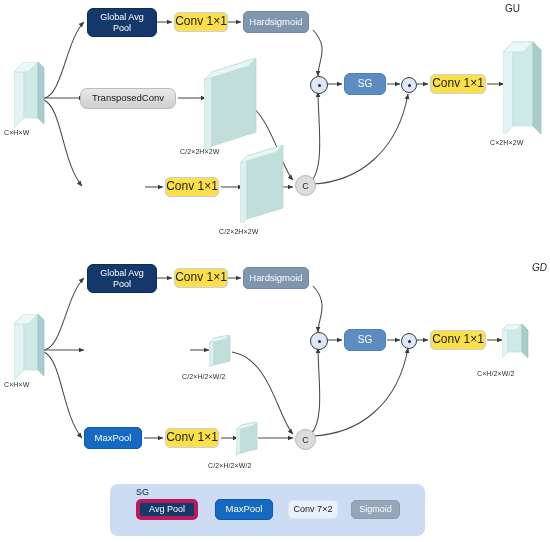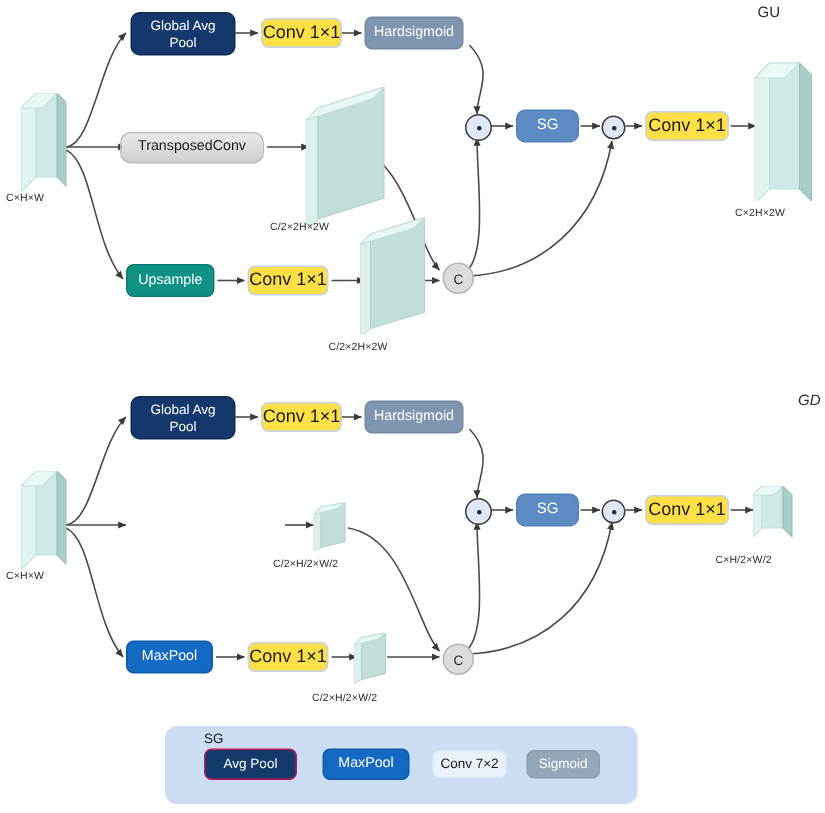--- a/index.html
+++ b/index.html
@@ -15,21 +15,21 @@
          border-radius:6px;}
   .n-conv{font-size:12px;color:#1b1b1b;background:#fde047;border:1px solid #c0d2ee;}
   .n-hard{font-size:9.5px;color:#ffffff;background:#7f96ae;border:1px solid #74899f;}
   .n-tconv{font-size:9.5px;color:#1b1b1b;
            background:linear-gradient(180deg,#e9e9e9 0%,#cfcfcf 100%);
            border:1px solid #bdbdbd;border-radius:7px;}
   .n-ups{font-size:9.5px;color:#ffffff;background:#0f9184;border:1px solid #0b7d72;}
   .n-mp{font-size:9.5px;color:#ffffff;background:#1469c2;border:1px solid #1059a6;}
   .n-sg{font-size:10px;color:#ffffff;background:#5d8cc4;border:1px solid #5181b9;
         border-radius:6px;}
-  .n-avgp{font-size:9px;color:#ffffff;background:#133a6b;border:1px solid #be185d;}
+  .n-avgp{font-size:9px;color:#ffffff;background:#133a6b;border:4px solid #be185d;}
   .n-conv7{font-size:9px;color:#1b1b1b;background:#eaf1fb;border:1px solid #dae6f6;}
   .n-sigm{font-size:9px;color:#ffffff;background:#94a6b8;border:1px solid #889cae;}
   .lbl{position:absolute;font-size:7px;color:#2b2b2b;white-space:nowrap;
        letter-spacing:.1px;}
   .title{position:absolute;font-size:10px;color:#2b2b2b;white-space:nowrap;}
   .sglabel{position:absolute;font-size:9px;color:#1b1b1b;white-space:nowrap;}
   .sgpanel{position:absolute;background:#cbdcf3;border-radius:8px;}
   .opc{position:absolute;border-radius:50%;background:#dee8f8;border:1.2px solid #3a3a3a;
        display:flex;align-items:center;justify-content:center;}
   .opc b{display:block;width:3px;height:3px;border-radius:50%;background:#2a2a2a;}
@@ -168,21 +168,20 @@
     <span>Global Avg</span>
     <span>Pool</span>
   </div>
 
   <div class="node n-conv" style="left:174px;top:12px;width:54px;height:20px;">Conv 1×1</div>
 
   <div class="node n-hard" style="left:243px;top:11px;width:66px;height:22px;">Hardsigmoid</div>
 
   <div class="node n-tconv" style="left:80px;top:88px;width:96px;height:21px;">TransposedConv</div>
 
-  <div class="node n-ups" style="left:84px;top:176px;width:59px;height:22px;">Upsample</div>
 
   <div class="node n-conv" style="left:165px;top:177px;width:54px;height:20px;">Conv 1×1</div>
 
   <div class="cnode" style="left:295px;top:175px;width:19px;height:19px;">C</div>
 
   <div class="opc" style="left:310px;top:76px;width:16px;height:16px;">
       <b></b>
     </div>
 
   <div class="node n-sg" style="left:344px;top:73px;width:42px;height:22px;">SG</div>

